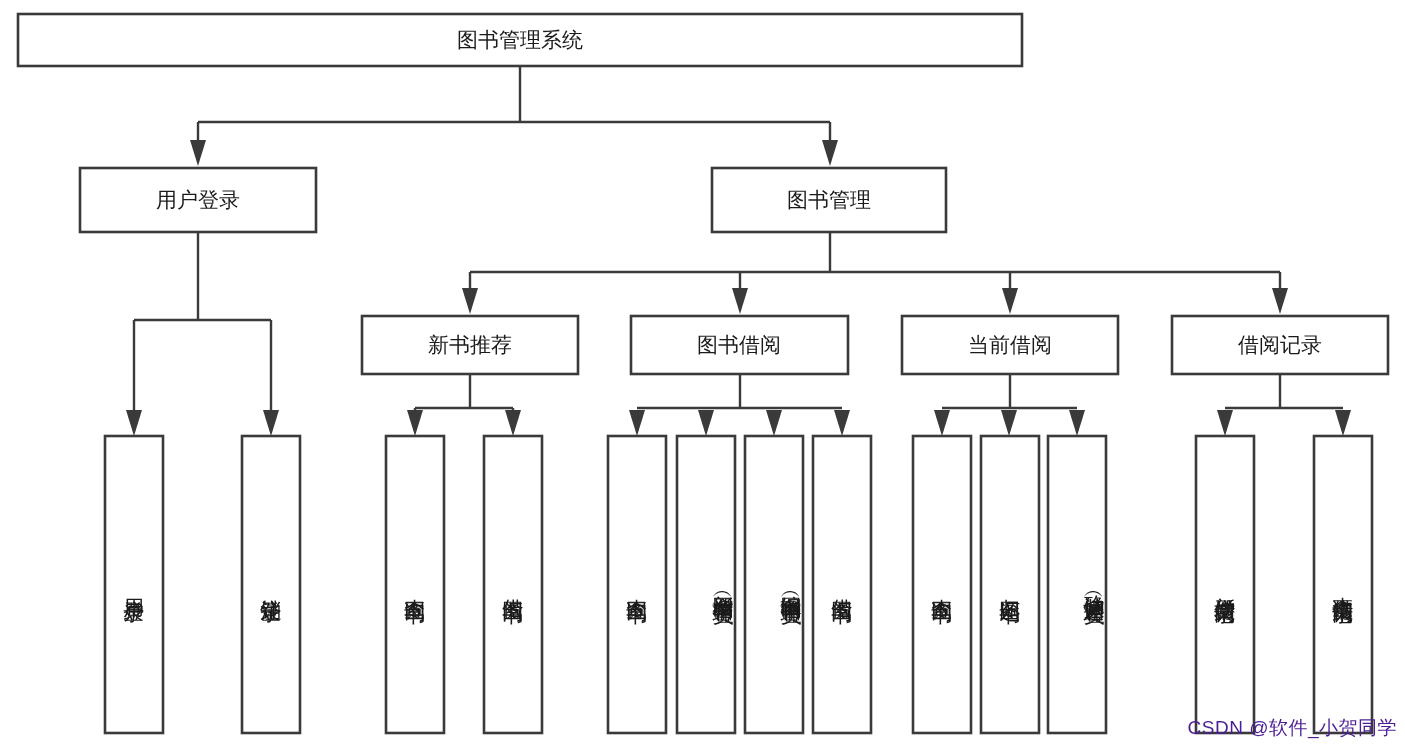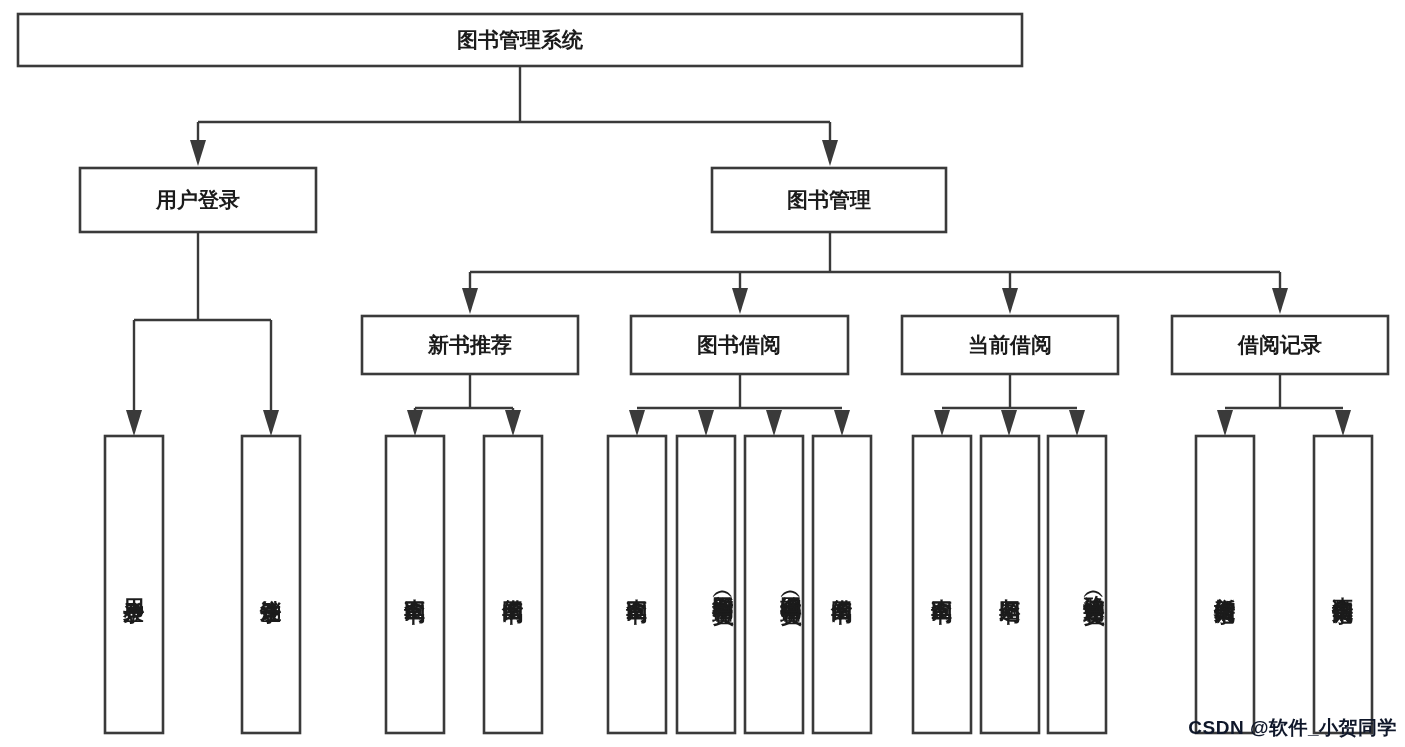--- a/index.html
+++ b/index.html
@@ -11,21 +11,20 @@
     width: 1405px;
     height: 747px;
     font-family: "Liberation Sans", "DejaVu Sans", sans-serif;
     overflow: hidden;
     position: relative;
   }
   #diagram-root {
     position: relative;
     width: 1405px;
     height: 747px;
-    font-weight: bold;
   }
   svg#tree-svg {
     position: absolute;
     top: 0;
     left: 0;
     width: 1405px;
     height: 747px;
   }
   .node-box {
     fill: #ffffff;
@@ -63,21 +62,21 @@
     letter-spacing: 1.5px;
     white-space: nowrap;
     pointer-events: none;
   }
   #watermark {
     position: absolute;
     right: 8px;
     bottom: 6px;
     font-family: "Liberation Sans", "DejaVu Sans", sans-serif;
     font-size: 19px;
-    color: #0f172a;
+    color: #4c1d95;
     letter-spacing: 0.5px;
     user-select: none;
   }
 </style>
 </head>
 <body>
 
 <div id="diagram-root">
 
   <svg id="tree-svg" viewBox="0 0 1405 747">

